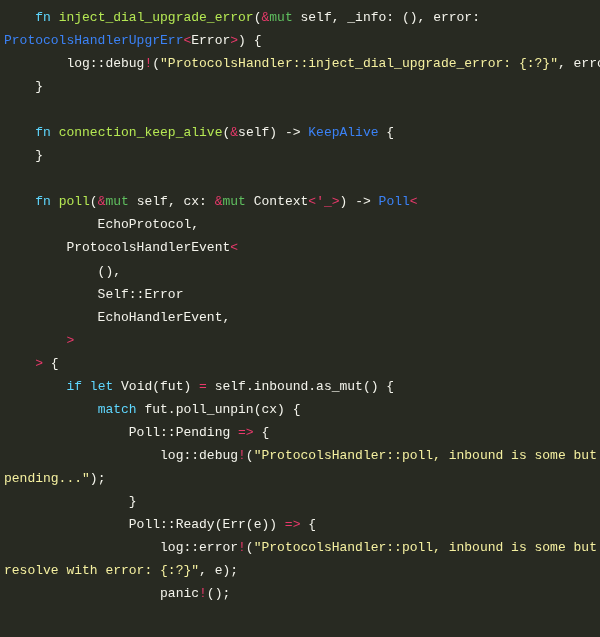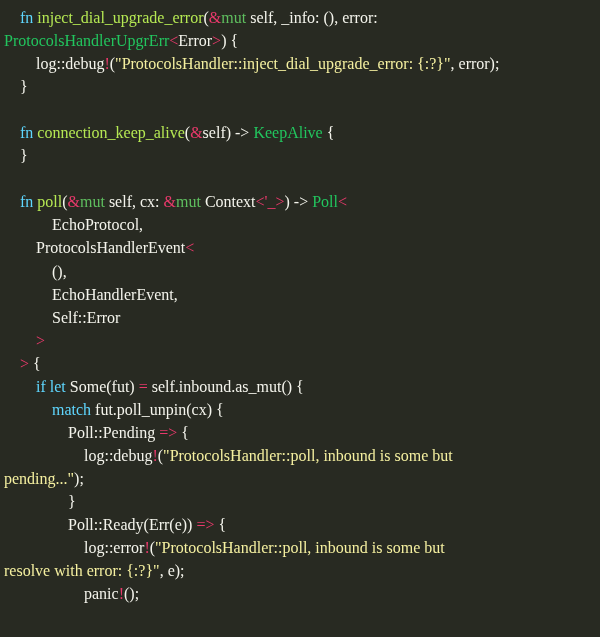--- a/index.html
+++ b/index.html
@@ -15,33 +15,33 @@
   }
   #code-viewer {
     width: 600px;
     height: 637px;
     background: #282a22;
     box-sizing: border-box;
     padding: 6px 4px 0 4px;
     overflow: hidden;
   }
   .code-line {
-    font-family: Liberation Serif, serif;
-    font-size: 16px;
+    font-family: Liberation Mono, monospace;
+    font-size: 13px;
     line-height: 23.05px;
     height: 23.05px;
     white-space: pre;
     color: #f4f4ec;
     letter-spacing: 0px;
   }
   .code-line.blank { color: transparent; }
   
   .t-kw   { color: #5fd7ff; }           
   .t-fn   { color: #b5e853; }           
-  .t-type { color: #22c55e; }           
+  .t-type { color: #3b82f6; }           
   .t-op   { color: #e8396b; }
   .t-mut  { color: #5fbf5f; }           
   .t-str  { color: #f5f0a0; }           
   .t-pln  { color: #f4f4ec; }           
 </style>
 </head>
 <body>
 
 <div id="code-viewer">
   <div id="code-lines-container">
@@ -50,25 +50,25 @@
       <div class="code-line"><span class="t-pln">        log::debug</span><span class="t-op">!</span><span class="t-pln">(</span><span class="t-str">"ProtocolsHandler::inject_dial_upgrade_error: {:?}"</span><span class="t-pln">, error);</span></div>
       <div class="code-line"><span class="t-pln">    }</span></div>
       <div class="code-line blank">&nbsp;</div>
       <div class="code-line"><span class="t-pln">    </span><span class="t-kw">fn </span><span class="t-fn">connection_keep_alive</span><span class="t-pln">(</span><span class="t-op">&amp;</span><span class="t-pln">self) -&gt; </span><span class="t-type">KeepAlive</span><span class="t-pln"> {</span></div>
       <div class="code-line"><span class="t-pln">    }</span></div>
       <div class="code-line blank">&nbsp;</div>
       <div class="code-line"><span class="t-pln">    </span><span class="t-kw">fn </span><span class="t-fn">poll</span><span class="t-pln">(</span><span class="t-op">&amp;</span><span class="t-mut">mut</span><span class="t-pln"> self, cx: </span><span class="t-op">&amp;</span><span class="t-mut">mut</span><span class="t-pln"> Context</span><span class="t-op">&lt;'_&gt;</span><span class="t-pln">) -&gt; </span><span class="t-type">Poll</span><span class="t-op">&lt;</span></div>
       <div class="code-line"><span class="t-pln">            EchoProtocol,</span></div>
       <div class="code-line"><span class="t-pln">        ProtocolsHandlerEvent</span><span class="t-op">&lt;</span></div>
       <div class="code-line"><span class="t-pln">            (),</span></div>
+      <div class="code-line"><span class="t-pln">            Self::Error</span></div>
       <div class="code-line"><span class="t-pln">            EchoHandlerEvent,</span></div>
-      <div class="code-line"><span class="t-pln">            Self::Error</span></div>
       <div class="code-line"><span class="t-pln">        </span><span class="t-op">&gt;</span></div>
       <div class="code-line"><span class="t-pln">    </span><span class="t-op">&gt;</span><span class="t-pln"> {</span></div>
-      <div class="code-line"><span class="t-pln">        </span><span class="t-kw">if</span><span class="t-pln"> </span><span class="t-kw">let</span><span class="t-pln"> Some(fut) </span><span class="t-op">=</span><span class="t-pln"> self.inbound.as_mut() {</span></div>
+      <div class="code-line"><span class="t-pln">        </span><span class="t-kw">if</span><span class="t-pln"> </span><span class="t-kw">let</span><span class="t-pln"> Void(fut) </span><span class="t-op">=</span><span class="t-pln"> self.inbound.as_mut() {</span></div>
       <div class="code-line"><span class="t-pln">            </span><span class="t-kw">match</span><span class="t-pln"> fut.poll_unpin(cx) {</span></div>
       <div class="code-line"><span class="t-pln">                Poll::Pending </span><span class="t-op">=&gt;</span><span class="t-pln"> {</span></div>
       <div class="code-line"><span class="t-pln">                    log::debug</span><span class="t-op">!</span><span class="t-pln">(</span><span class="t-str">"ProtocolsHandler::poll, inbound is some but</span></div>
       <div class="code-line"><span class="t-str">pending..."</span><span class="t-pln">);</span></div>
       <div class="code-line"><span class="t-pln">                }</span></div>
       <div class="code-line"><span class="t-pln">                Poll::Ready(Err(e)) </span><span class="t-op">=&gt;</span><span class="t-pln"> {</span></div>
       <div class="code-line"><span class="t-pln">                    log::error</span><span class="t-op">!</span><span class="t-pln">(</span><span class="t-str">"ProtocolsHandler::poll, inbound is some but</span></div>
       <div class="code-line"><span class="t-str">resolve with error: {:?}"</span><span class="t-pln">, e);</span></div>
       <div class="code-line"><span class="t-pln">                    panic</span><span class="t-op">!</span><span class="t-pln">();</span></div>
     </div>

